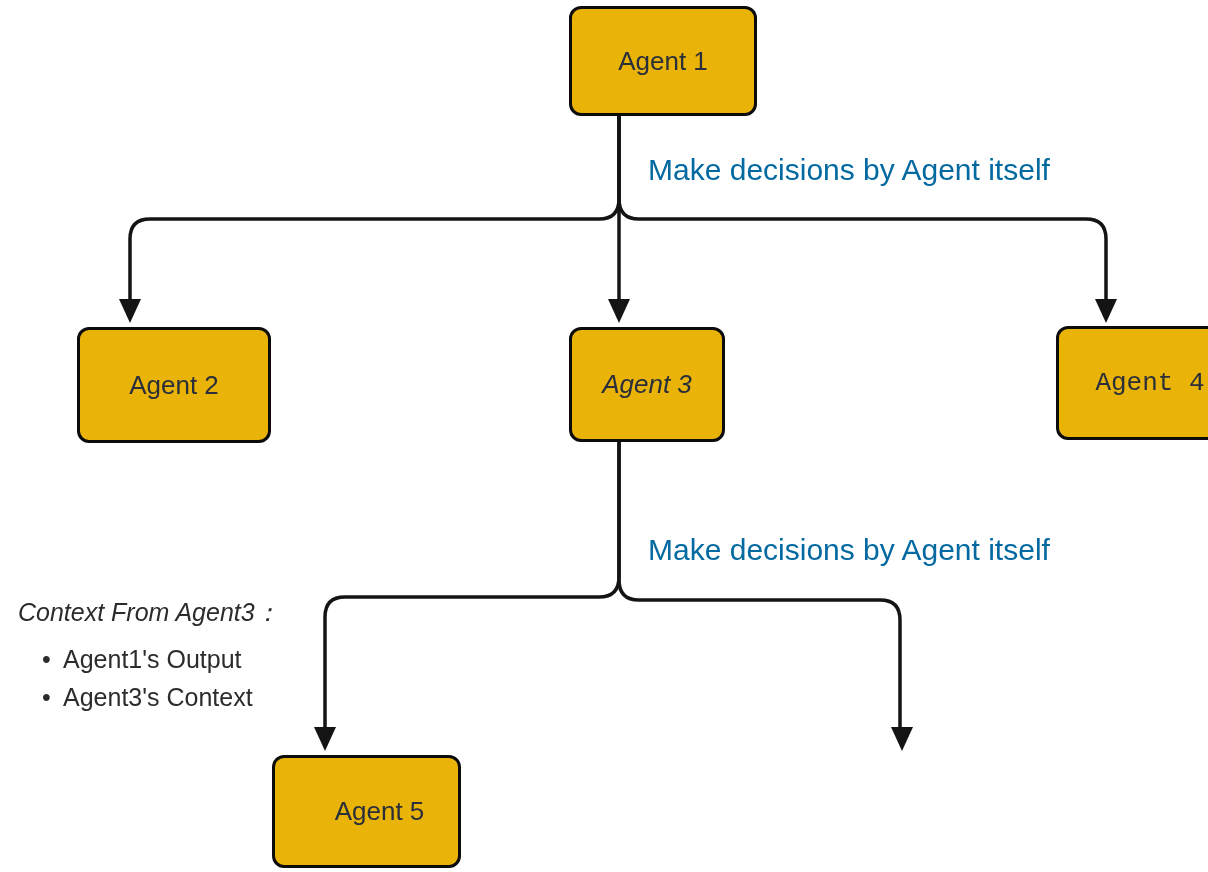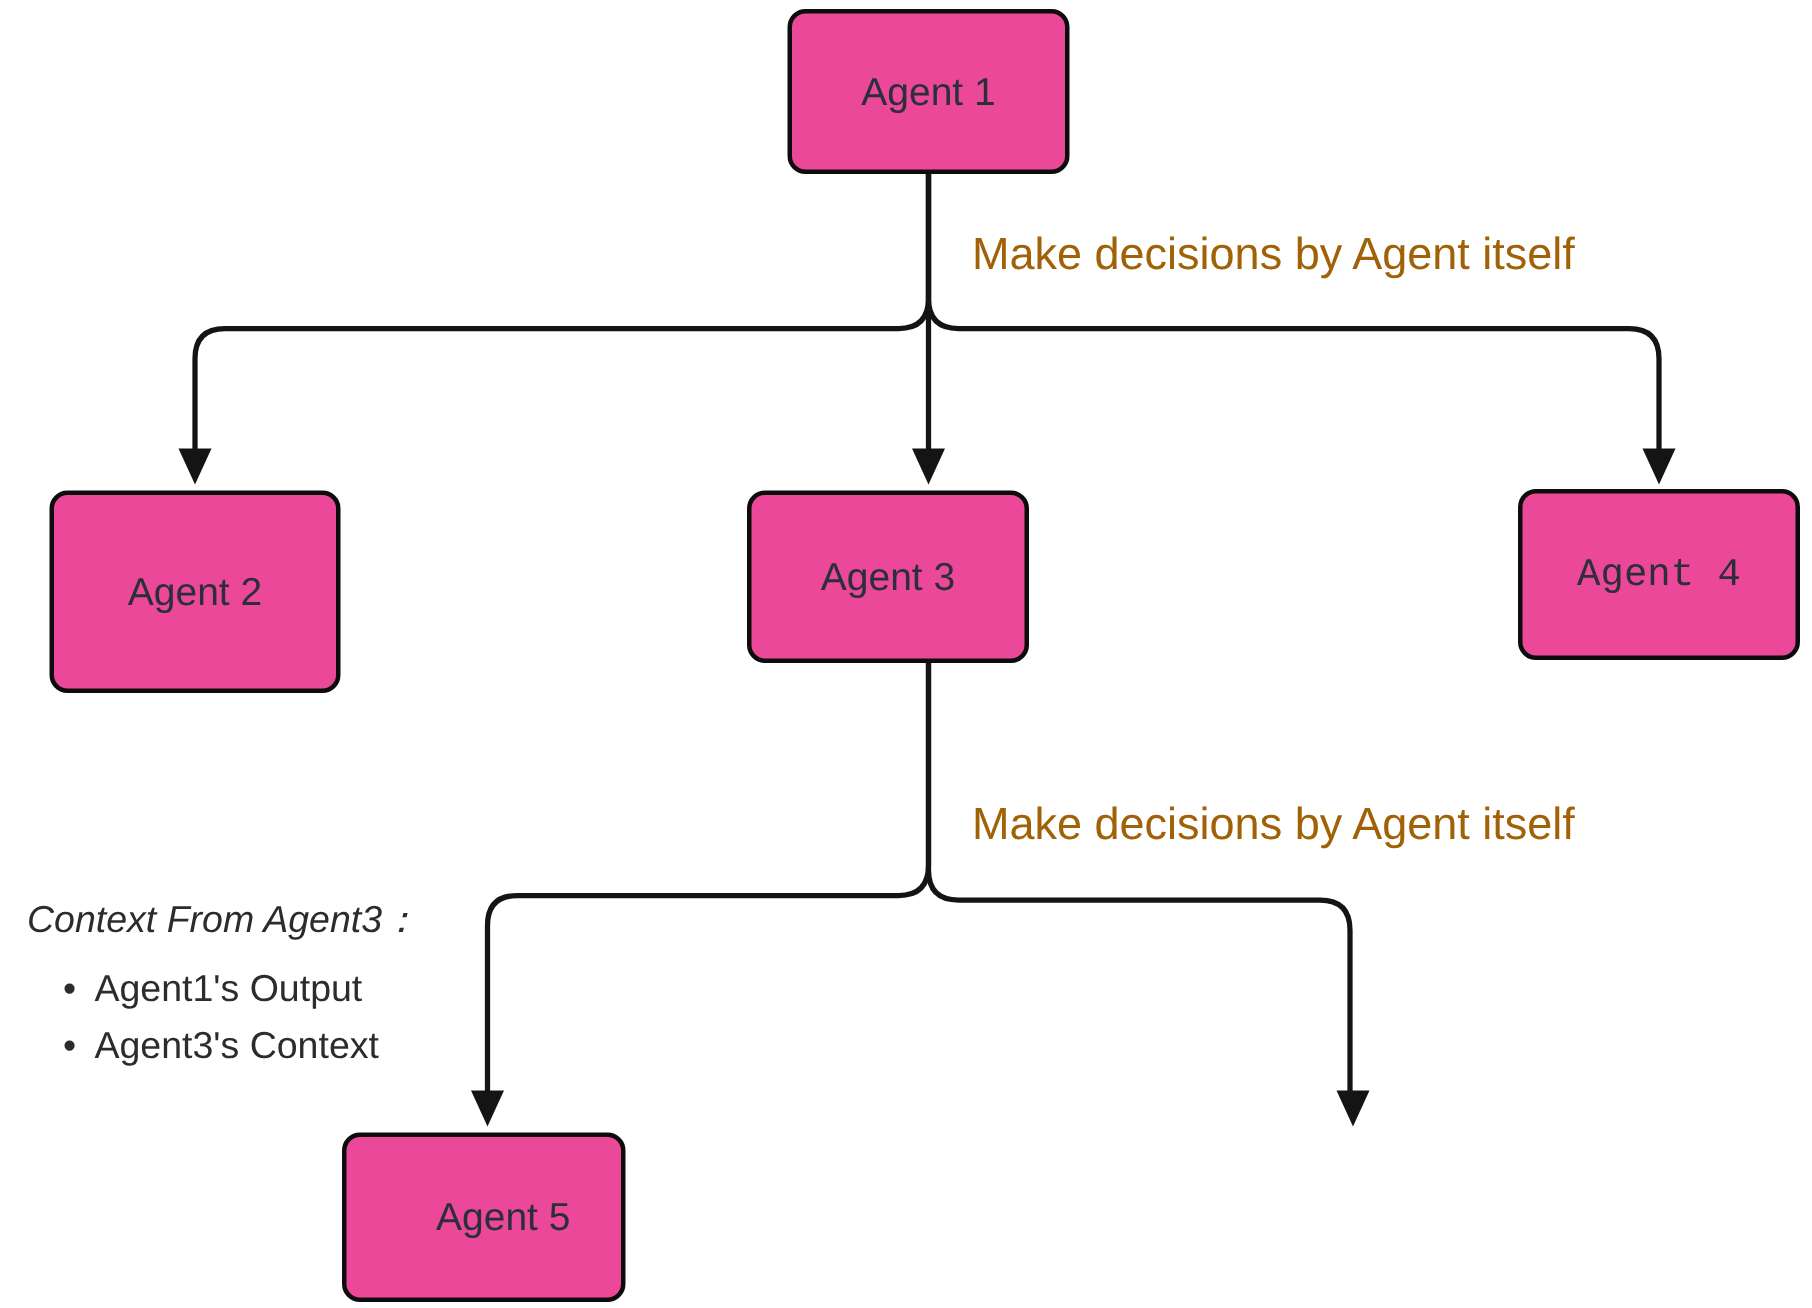--- a/index.html
+++ b/index.html
@@ -28,39 +28,40 @@
     stroke-width: 3.5;
     stroke-linecap: round;
   }
   .edges-svg polygon {
     fill: #141414;
     stroke: none;
   }
   .node {
     position: absolute;
     box-sizing: border-box;
-    background: #ec4899;
+    background: #eab308;
     border: 3.5px solid #0c0c0c;
     border-radius: 12px;
     display: flex;
     align-items: center;
     justify-content: center;
     color: #2A2F3A;
     font-size: 26px;
+    margin-left: 44px;
   }
   .node-agent1 { left: 525px; top: 6px;   width: 188px; height: 110px; }
-  .node-agent2 { left: 33px;  top: 327px; width: 194px; height: 135px; }
-  .node-agent3 { left: 498px; top: 327px; width: 188px; height: 115px; }
+  .node-agent2 { left: 33px;  top: 327px; width: 194px; height: 116px; }
+  .node-agent3 { left: 525px; top: 327px; width: 156px; height: 115px; font-style: italic; }
   .node-agent4 { left: 1012px;top: 326px; width: 188px; height: 114px; font-family: Liberation Mono, monospace; }
   .node-agent5 { left: 228px; top: 755px; width: 189px; height: 113px; padding-left: 26px; }
   .node-agent6 { left: 808px; top: 755px; width: 189px; height: 113px; }
   .edge-label {
     position: absolute;
     font-size: 30px;
-    color: #a16207;
+    color: #0369a1;
     white-space: nowrap;
   }
   .edge-label-1 { left: 648px; top: 153px; }
   .edge-label-2 { left: 648px; top: 533px; }
   .context-note {
     position: absolute;
     left: 2px;
     top: 596px;
     font-size: 25px;
     color: #2c2c2c;

